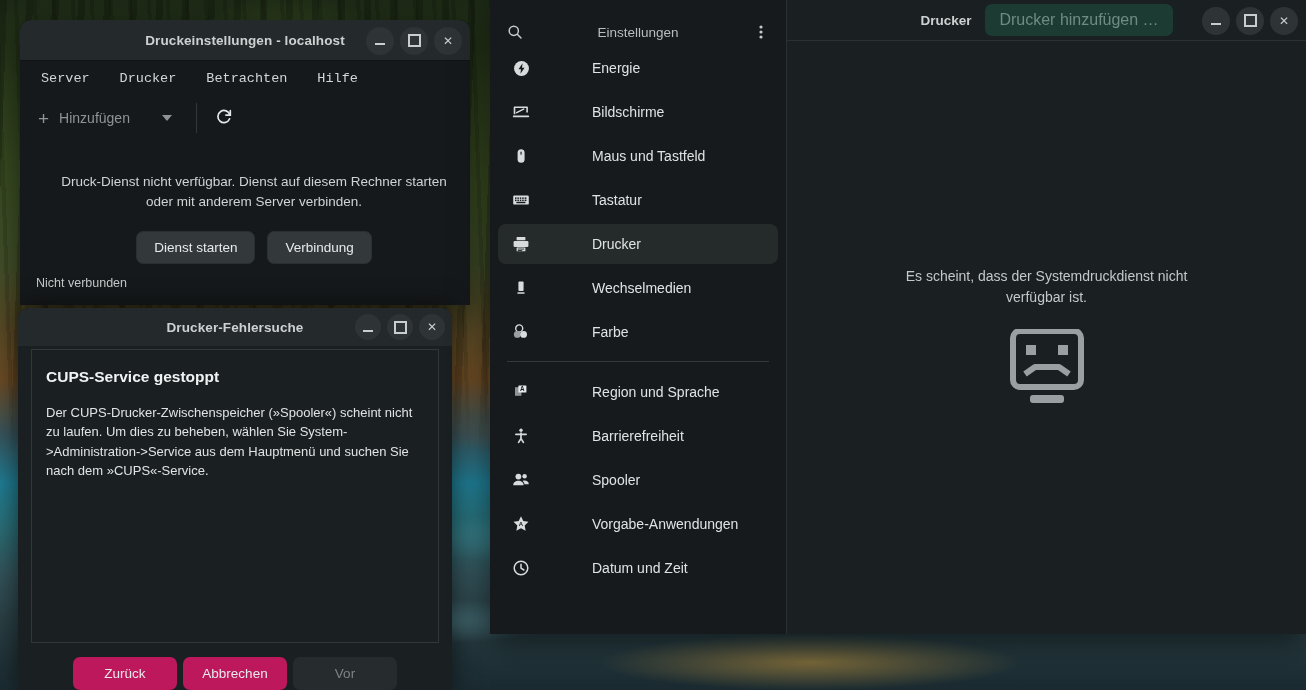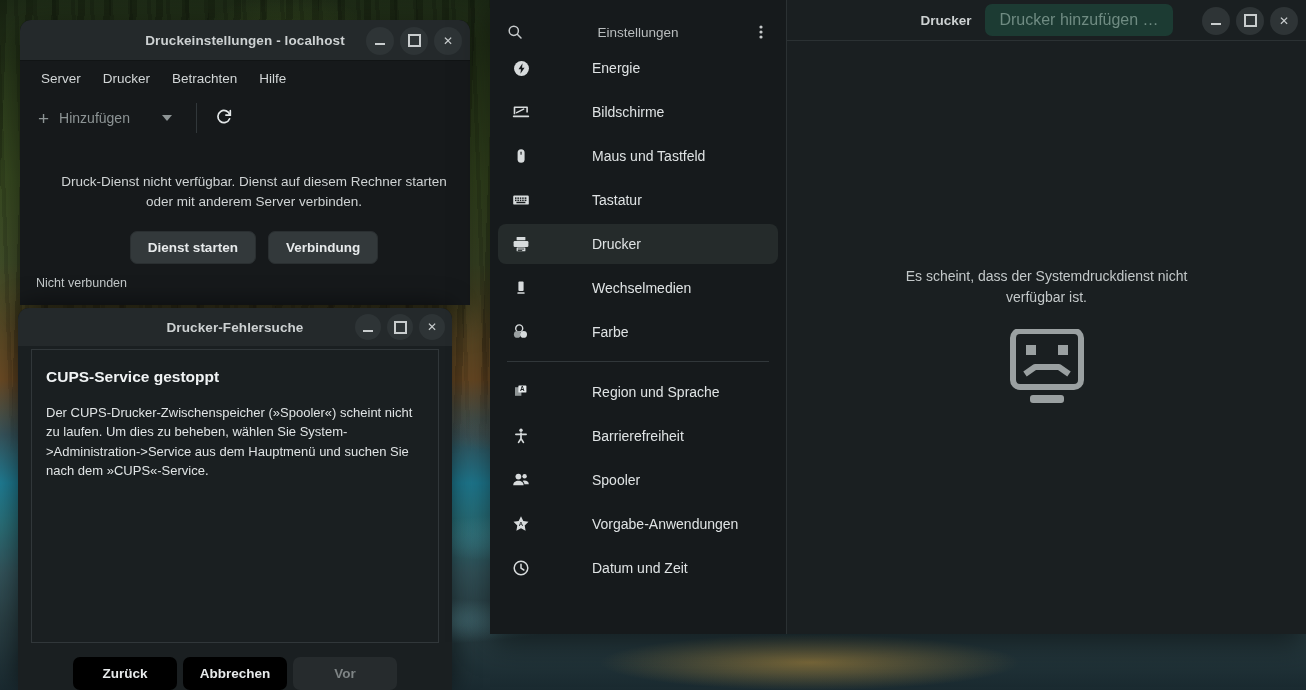--- a/index.html
+++ b/index.html
@@ -80,41 +80,41 @@
 
   
   #w-printconf {
     left: 20px; top: 20px; width: 450px; height: 285px;
     border-radius: 11px 11px 0 0;
     background: #16191b;
     box-shadow: 0 10px 34px rgba(0,0,0,.55);
     overflow: hidden;
   }
   #w-printconf .titlebar { border-radius: 11px 11px 0 0; }
-  .menubar { display: flex; gap: 0; padding: 6px 10px 4px 10px; }
+  .menubar { display: flex; gap: 8px; padding: 6px 10px 4px 10px; font-family: Liberation Mono, monospace; }
   .menubar .mi {
     font-size: 13.5px; color: #d2d6d7; padding: 4px 11px; border-radius: 5px; cursor: pointer;
   }
   .toolbar {
     display: flex; align-items: center; height: 48px; padding: 0 12px; gap: 0;
     position: relative;
   }
   .addbtn { display: flex; align-items: center; gap: 10px; padding: 4px 6px; cursor: pointer; }
   .plus { font-size: 19px; color: #8d9495; line-height: 1; }
   .addlabel { font-size: 14px; color: #8d9495; }
   .caret { width: 0; height: 0; border-left: 5px solid transparent; border-right: 5px solid transparent;
            border-top: 6px solid #8d9495; margin-left: 22px; }
   .tsep { width: 1px; height: 30px; background: #31373a; margin: 0 18px 0 18px; }
   .refresh { color: #e3e7e8; font-size: 18px; cursor: pointer; line-height: 1; }
   .pc-body { padding: 30px 22px 0 40px; text-align: center; }
   .pc-msg { font-size: 13.5px; color: #cfd3d4; line-height: 1.46; }
   .pc-actions { display: flex; justify-content: center; gap: 12px; margin-top: 20px; }
   .btn {
     background: #2e3436; color: #e7eaeb; border: 1px solid #2a2f31;
-    border-radius: 7px; font-size: 13.5px; font-weight: 700;
+    border-radius: 7px; font-size: 13.5px; font-weight: 400;
     padding: 8px 17px; cursor: pointer; font-family: inherit;
   }
   .btn.flat { background: #33393b; }
   .statusbar { position: absolute; left: 12px; bottom: 0; width: 100%; padding: 0 18px 14px 4px; }
   .statustext { font-size: 12.5px; color: #c4c9ca; }
 
   
   #w-trouble {
     left: 18px; top: 308px; width: 434px; height: 382px;
     border-radius: 11px 11px 0 0;
@@ -123,21 +123,21 @@
     overflow: hidden;
   }
   #w-trouble .titlebar { height: 38px; border-radius: 11px 11px 0 0; background: #24292b; border-bottom: none; }
   #w-trouble .wctl { height: 38px; right: 7px; }
   #w-trouble .wbtn { width: 26px; height: 26px; }
   .tv-wrap { margin: 3px 13px 0 13px; height: 294px; border: 1px solid #31373a; background: #1a1f21;
              padding: 18px 14px; overflow: hidden; }
   .tv-title { font-size: 15.5px; font-weight: 700; color: #f0f3f4; margin-bottom: 17px; }
   .tv-body { font-size: 13px; color: #dfe3e4; line-height: 1.49; }
   .dlg-actions { display: flex; justify-content: center; gap: 6px; margin-top: 14px; }
-  .dlg-actions .btn { min-width: 104px; text-align: center; background: #000000; border: none; padding: 9px 16px; }
+  .dlg-actions .btn { min-width: 104px; text-align: center; background: #be185d; border: none; padding: 9px 16px; }
   .dlg-actions .btn.disabled { color: #7e8485; background: #262b2d; cursor: default; }
 
   
   #w-settings {
     left: 490px; top: 0; width: 816px; height: 634px;
     background: #161a1c;
     display: flex;
     box-shadow: 0 8px 30px rgba(0,0,0,.55);
     overflow: hidden;
   }

